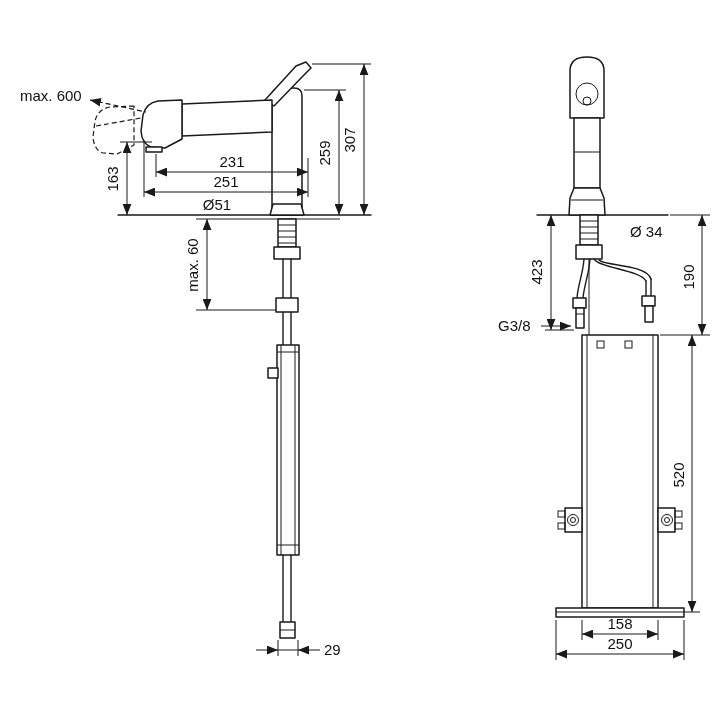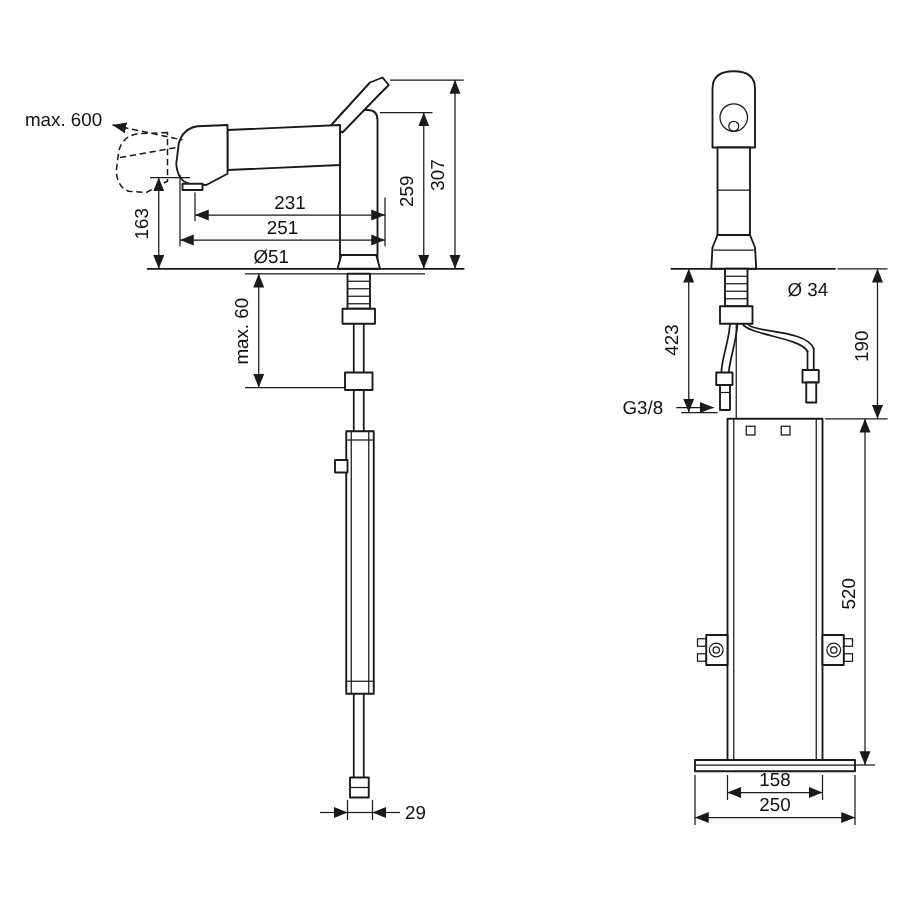--- a/index.html
+++ b/index.html
@@ -1,18 +1,19 @@
 <!DOCTYPE html>
 <html><head>
 <meta charset="utf-8">
 <style>
   html,body{margin:0;padding:0;background:#fff;}
   .page{
     width:720px;height:720px;background:#ffffff;position:relative;overflow:hidden;
     font-family:"Liberation Sans", sans-serif;
+    border-radius:15px;
   }
   svg{display:block;}
   
   .o{stroke:#1a1a1a;stroke-width:1.5;fill:#ffffff;stroke-linejoin:round;stroke-linecap:round;}
   .ln{stroke:#1a1a1a;stroke-width:1.4;fill:none;stroke-linecap:round;}
   .thin{stroke:#1a1a1a;stroke-width:1;fill:none;}
   
   .d{stroke:#1a1a1a;stroke-width:1;fill:none;}
   .dash{stroke:#1a1a1a;stroke-width:1.2;fill:none;stroke-dasharray:5 3;stroke-linejoin:round;}
   text{font:15px "Liberation Sans", sans-serif;fill:#111;stroke:none;}

